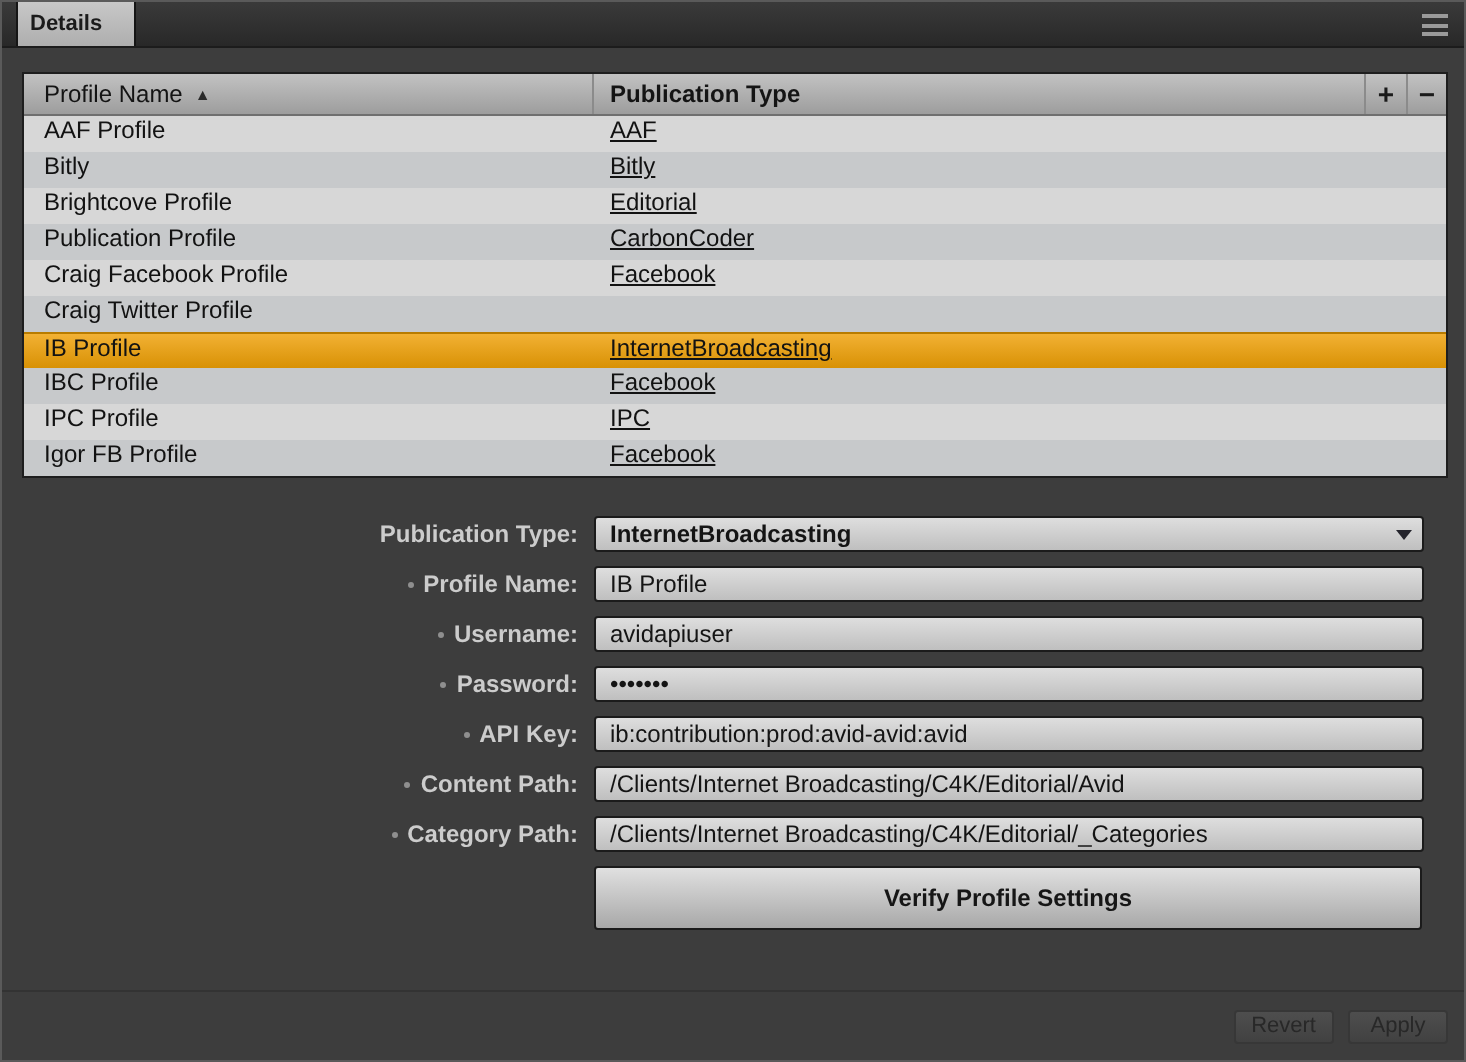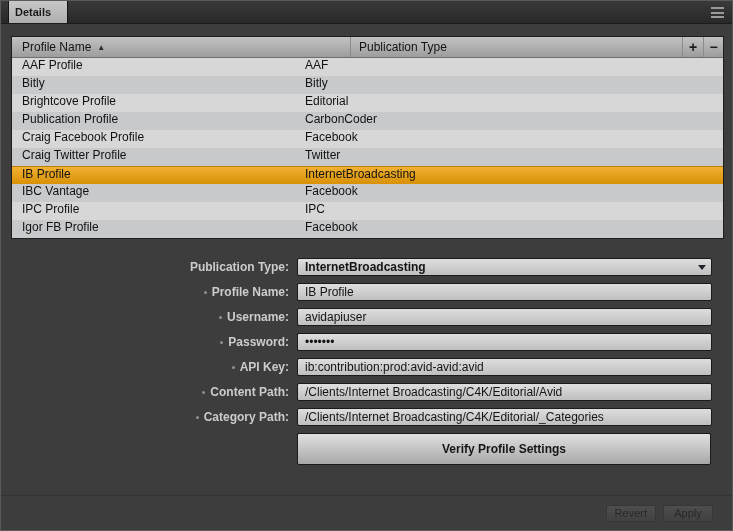--- a/index.html
+++ b/index.html
@@ -45,22 +45,22 @@
   }
   .table-header {
     height:21px;
     background:linear-gradient(#c2c2c2,#9d9d9d);
     border-bottom:1px solid #6f6f6f;
     display:flex; align-items:stretch;
     font-size:12px; color:#141414;
     position:relative;
   }
   .th { display:flex; align-items:center; }
-  .th-name { width:339px; padding-left:10px; border-right:1px solid #8b8b8b; }
-  .th-type { flex:1; padding-left:8px; }
+  .th-name { width:285px; padding-left:10px; border-right:1px solid #8b8b8b; }
+  .th-type { flex:1; padding-left:8px;font-weight:bold; }
   .sort-arrow { font-size:8px; margin-left:6px; color:#2a2a2a; }
   .header-actions {
     position:absolute; right:0; top:0; bottom:0;
     display:flex; align-items:stretch;
     border-left:1px solid #8b8b8b;
   }
   .hdr-btn {
     width:20px; display:flex; align-items:center; justify-content:center;
     font-size:14px; font-weight:bold; color:#1a1a1a; cursor:pointer;
   }
@@ -70,21 +70,21 @@
     height:18px; display:flex; 
     font-size:12px; color:#121212; cursor:default;
     background:#d7d7d7;
   }
   .table-body .table-row:nth-child(even) { background:#c7c9cb; }
   .table-body .table-row.selected {
     background:linear-gradient(#f2b134,#d89104);
     border-top:1px solid #b97c00;
   }
   .cell-name { width:285px; padding-left:10px; white-space:nowrap; overflow:hidden; }
-  .cell-type { flex:1; padding-left:8px; white-space:nowrap; overflow:hidden; }
+  .cell-type { flex:1; padding-left:8px; white-space:nowrap; overflow:hidden;text-decoration:underline; }
 
   
   .form { position:absolute; left:0; top:257px; right:0; }
   .form-row {
     display:flex; align-items:center;
     height:18px; margin-bottom:7px; padding-right:20px;
   }
   .form-label {
     width:296px; padding-right:8px;
     display:flex; align-items:center; justify-content:flex-end;
@@ -120,21 +120,21 @@
     font-size:12px; font-weight:bold; color:#161616;
     display:flex; align-items:center; justify-content:center;
     cursor:pointer;
   }
 
   
   .footer {
     position:absolute; left:0; right:0; bottom:0; height:35px;
     border-top:1px solid #333333;
     display:flex; align-items:center; justify-content:flex-end;
-    gap:7px; padding-right:19px;
+    gap:7px; padding-right:8px;
   }
   .footer-btn {
     min-width:50px; height:17px; padding:0 8px;
     background:linear-gradient(#4e4e4e,#414141);
     border:1px solid #373737; border-radius:2px;
     font-size:11px; color:#282828;
     display:flex; align-items:center; justify-content:center;
   }
 </style>
 </head>
@@ -189,28 +189,27 @@
     <div class="table-row">
       <span class="cell-name">Publication Profile</span>
       <span class="cell-type">CarbonCoder</span>
     </div>
     <div class="table-row">
       <span class="cell-name">Craig Facebook Profile</span>
       <span class="cell-type">Facebook</span>
     </div>
     <div class="table-row">
       <span class="cell-name">Craig Twitter Profile</span>
-      <span class="cell-type">Twitter</span>
     </div>
     <div class="table-row selected">
       <span class="cell-name">IB Profile</span>
       <span class="cell-type">InternetBroadcasting</span>
     </div>
     <div class="table-row">
-      <span class="cell-name">IBC Vantage</span>
+      <span class="cell-name">IBC Profile</span>
       <span class="cell-type">Facebook</span>
     </div>
     <div class="table-row">
       <span class="cell-name">IPC Profile</span>
       <span class="cell-type">IPC</span>
     </div>
     <div class="table-row">
       <span class="cell-name">Igor FB Profile</span>
       <span class="cell-type">Facebook</span>
     </div>

